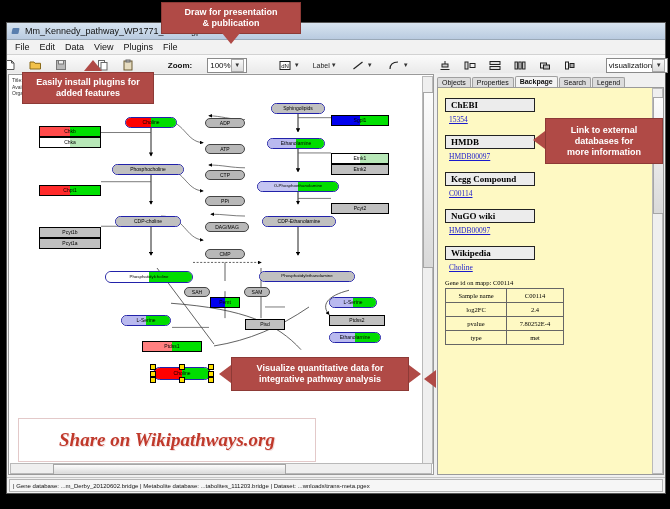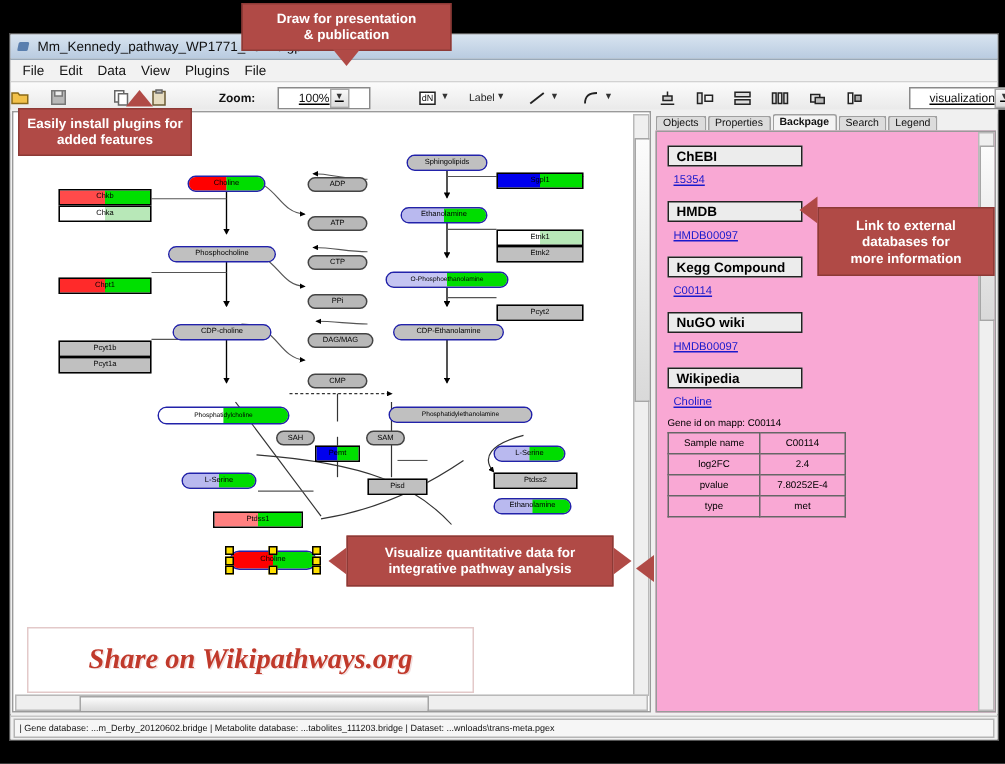--- a/index.html
+++ b/index.html
@@ -19,21 +19,21 @@
   .menubar span{padding:0 5px;cursor:default;}
 
   
   .toolbar{height:20px;background:linear-gradient(#fbfbfb,#e8e8e8);border-bottom:1px solid #c8c8c8;
            display:flex;align-items:center;padding:0 3px;gap:13px;font-size:8px;justify-content:center;}
   .tbtn{width:16px;height:16px;display:flex;align-items:center;justify-content:center;font-size:10px;color:#3a3a3a;}
   .tbtn svg{display:block;}
   .tsep{width:1px;height:14px;background:#c4c4c4;margin:0 2px;}
   .zlabel{font-size:8px;color:#111;margin:0 2px 0 4px;font-weight:bold;}
   .combo{height:13px;border:1px solid #8a8a8a;background:#fff;font-size:8px;display:flex;align-items:center;
-         padding:0 13px;position:relative;text-decoration:underline;}
+         padding:0 2px;position:relative;}
   .combo .val{flex:1;color:#111;}
   .combo .arw{width:11px;height:11px;background:linear-gradient(#fafafa,#dcdcdc);border:1px solid #a8a8a8;
          display:flex;align-items:center;justify-content:center;font-size:6px;color:#333;}
   .combo-zoom{width:84px;}
   .combo-vis{width:72px;}
   .dd{display:flex;align-items:center;gap:1px;}
   .dd .cap{font-size:7px;color:#222;}
   .caret{font-size:6px;color:#333;}
 
   
@@ -60,21 +60,21 @@
   .lbl.sm{font-size:4.4px;}
   .handle{position:absolute;width:4px;height:4px;background:#ffe000;border:1px solid #000;z-index:9;}
   svg.edges{position:absolute;left:0;top:0;width:100%;height:100%;pointer-events:none;}
 
   
   .sidepanel{flex:1;margin:1px 1px 1px 0;display:flex;flex-direction:column;background:#f0f0f0;}
   .tabs{display:flex;height:13px;align-items:flex-end;padding-left:2px;gap:1px;}
   .tab{font-size:7px;padding:1px 4px 1px;border:1px solid #a0a0a0;border-bottom:none;background:#dcdcdc;
        color:#111;border-radius:2px 2px 0 0;}
   .tab.active{background:#f4f4f4;font-weight:bold;padding-bottom:2px;}
-  .panelbody{flex:1;background:#f9a8d4;border:1px solid #9a9a9a;margin:0 0 0 2px;position:relative;overflow:hidden;}
+  .panelbody{flex:1;background:#fef9c3;border:1px solid #9a9a9a;margin:0 0 0 2px;position:relative;overflow:hidden;font-family:Liberation Serif, serif;}
   .pcontent{position:absolute;left:0;top:0;right:9px;bottom:0;padding:6px 7px;overflow:hidden;}
   .dbhead{display:inline-block;border:1px solid #222;background:#ececec;font-size:9px;font-weight:bold;
           color:#000;padding:1px 5px;min-width:78px;}
   .dblink{font-size:7.5px;color:#1a1acc;text-decoration:underline;margin:3px 0 7px 4px;display:block;}
   .dbplain{font-size:7.5px;color:#000;margin:3px 0 7px 4px;display:block;}
   .exph{font-size:9px;font-weight:bold;color:#000;margin:4px 0 6px;}
   .geneid{font-size:6.5px;color:#000;margin-bottom:2px;}
   table.expr{border-collapse:collapse;font-size:6.5px;}
   table.expr td{border:1px solid #666;padding:1px 3px;text-align:center;color:#000;height:11px;}
   table.expr td.k{width:54px;}
@@ -598,27 +598,27 @@
     <div class="statusinner">| Gene database: ...m_Derby_20120602.bridge | Metabolite database: ...tabolites_111203.bridge | Dataset: ...wnloads\trans-meta.pgex</div>
   </div>
 </div>
 
 <div class="callout" style="left:161px;top:2px;width:140px;height:32px;">
   <span style="white-space:pre-line">Draw for presentation
 &amp; publication</span>
 </div>
 <div class="arrowdn" style="left:222px;top:33px;"></div>
 
-<div class="callout" style="left:12px;top:72px;width:116px;height:32px;">
+<div class="callout" style="left:22px;top:72px;width:132px;height:32px;">
   <span style="white-space:pre-line">Easily install plugins for
 added features</span>
 </div>
 <div class="arrowup" style="left:84px;top:60px;"></div>
 
-<div class="callout" style="left:545px;top:118px;width:118px;height:46px;margin-top:20px;">
+<div class="callout" style="left:545px;top:118px;width:118px;height:46px;">
   <span style="white-space:pre-line">Link  to external
 databases  for
 more information</span>
 </div>
 <div class="arrowlf" style="left:533px;top:131px;"></div>
 
 <div class="callout" style="left:231px;top:357px;width:178px;height:34px;">
   <span style="white-space:pre-line">Visualize quantitative data  for
 integrative pathway analysis</span>
 </div>

